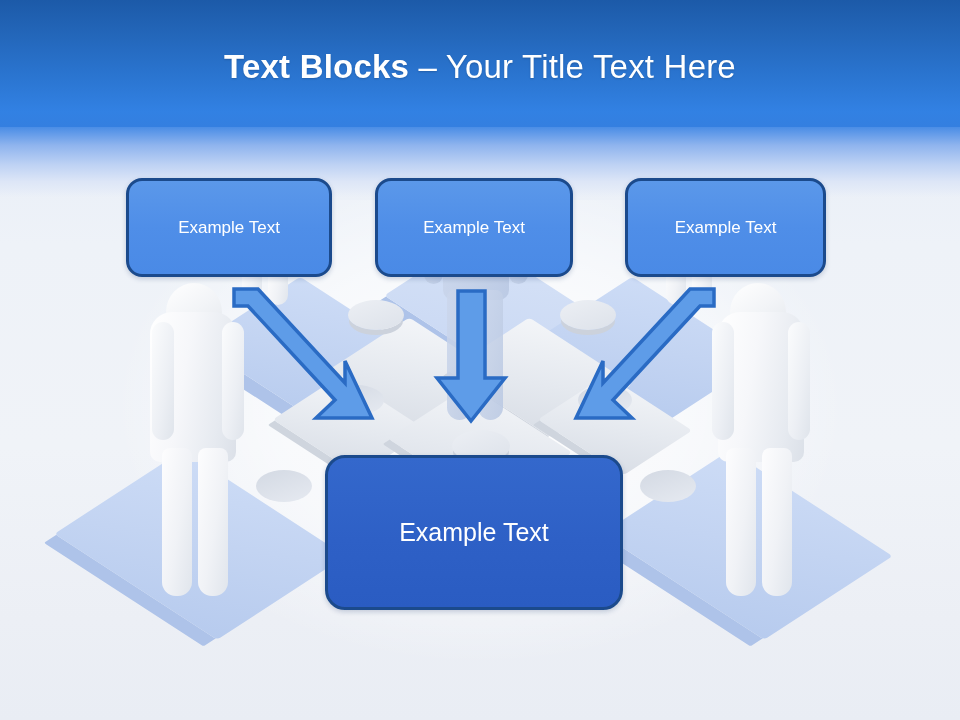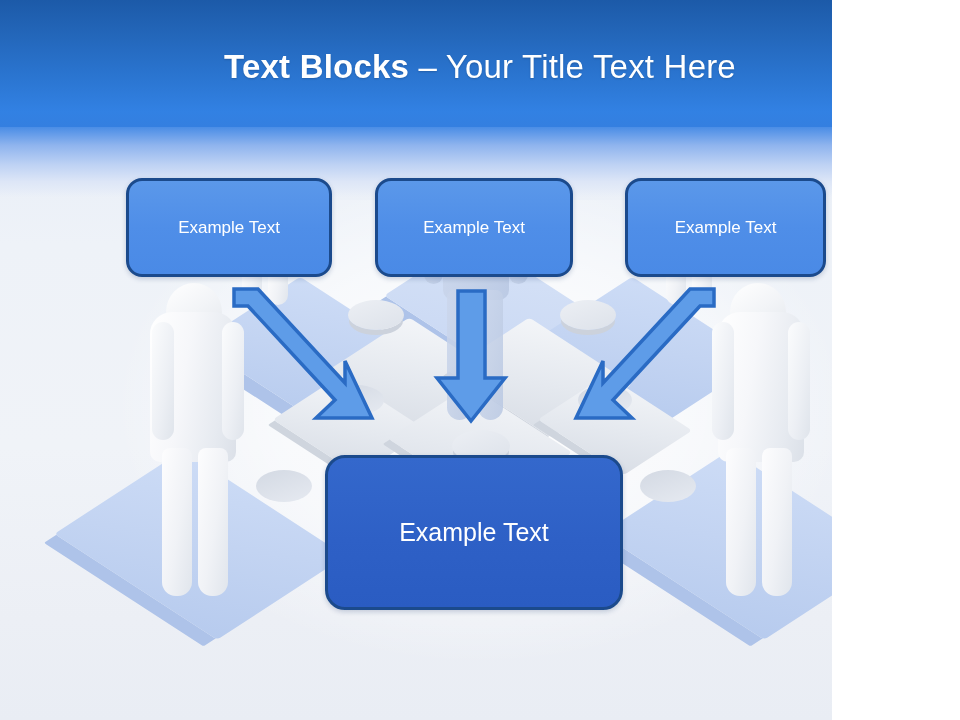--- a/index.html
+++ b/index.html
@@ -6,21 +6,21 @@
   html, body {
     margin: 0;
     padding: 0;
     background: #ffffff;
   }
   body {
     font-family: "Liberation Sans", sans-serif;
   }
   #slide {
     position: relative;
-    width: 832px;
+    width: 960px;
     height: 720px;
     overflow: hidden;
     background: #eef2f8;
   }
 
   
   .bg-floor {
     position: absolute;
     left: 0; top: 0;
     width: 960px; height: 720px;

